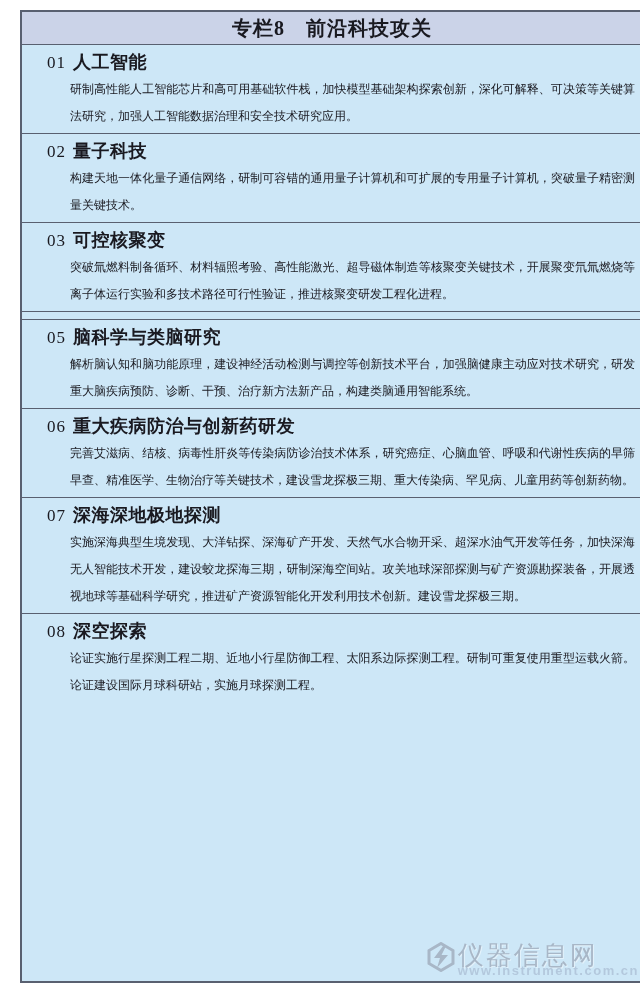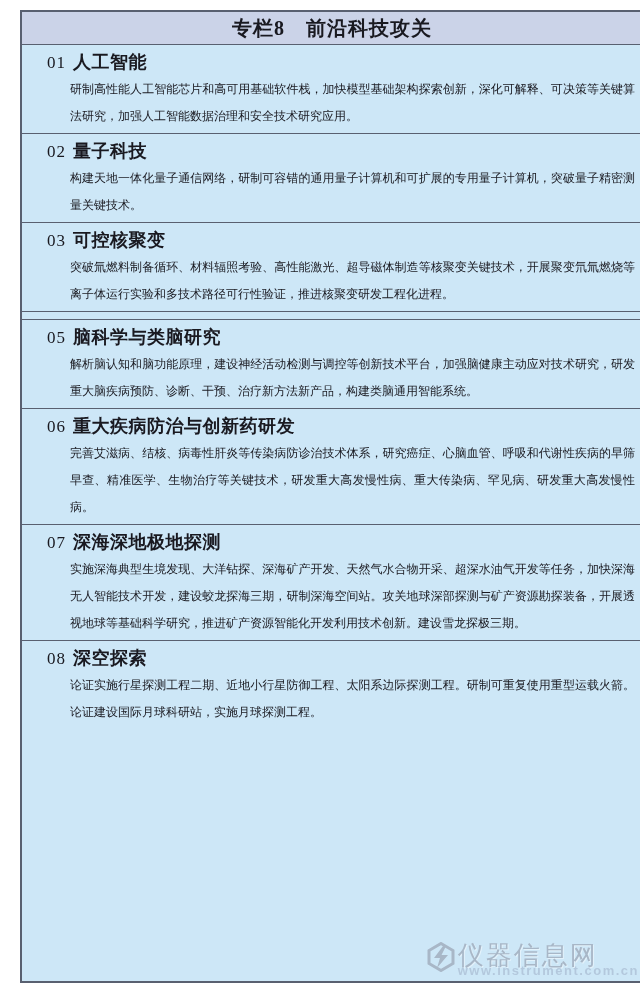--- a/index.html
+++ b/index.html
@@ -135,21 +135,21 @@
         <div class="sec-head">
           <span class="sec-num">05</span><span class="sec-title">脑科学与类脑研究</span>
         </div>
         <p class="sec-body">解析脑认知和脑功能原理，建设神经活动检测与调控等创新技术平台，加强脑健康主动应对技术研究，研发重大脑疾病预防、诊断、干预、治疗新方法新产品，构建类脑通用智能系统。</p>
       </div>
 
       <div class="section">
         <div class="sec-head">
           <span class="sec-num">06</span><span class="sec-title">重大疾病防治与创新药研发</span>
         </div>
-        <p class="sec-body">完善艾滋病、结核、病毒性肝炎等传染病防诊治技术体系，研究癌症、心脑血管、呼吸和代谢性疾病的早筛早查、精准医学、生物治疗等关键技术，研发重大高发慢性病、重大传染病、罕见病、研发重大高发慢性病。</p>
+        <p class="sec-body">完善艾滋病、结核、病毒性肝炎等传染病防诊治技术体系，研究癌症、心脑血管、呼吸和代谢性疾病的早筛早查、精准医学、生物治疗等关键技术，建设雪龙探极三期、重大传染病、罕见病、儿童用药等创新药物。</p>
       </div>
 
       <div class="section">
         <div class="sec-head">
           <span class="sec-num">07</span><span class="sec-title">深海深地极地探测</span>
         </div>
         <p class="sec-body">实施深海典型生境发现、大洋钻探、深海矿产开发、天然气水合物开采、超深水油气开发等任务，加快深海无人智能技术开发，建设蛟龙探海三期，研制深海空间站。攻关地球深部探测与矿产资源勘探装备，开展透视地球等基础科学研究，推进矿产资源智能化开发利用技术创新。建设雪龙探极三期。</p>
       </div>
 
       <div class="section">

